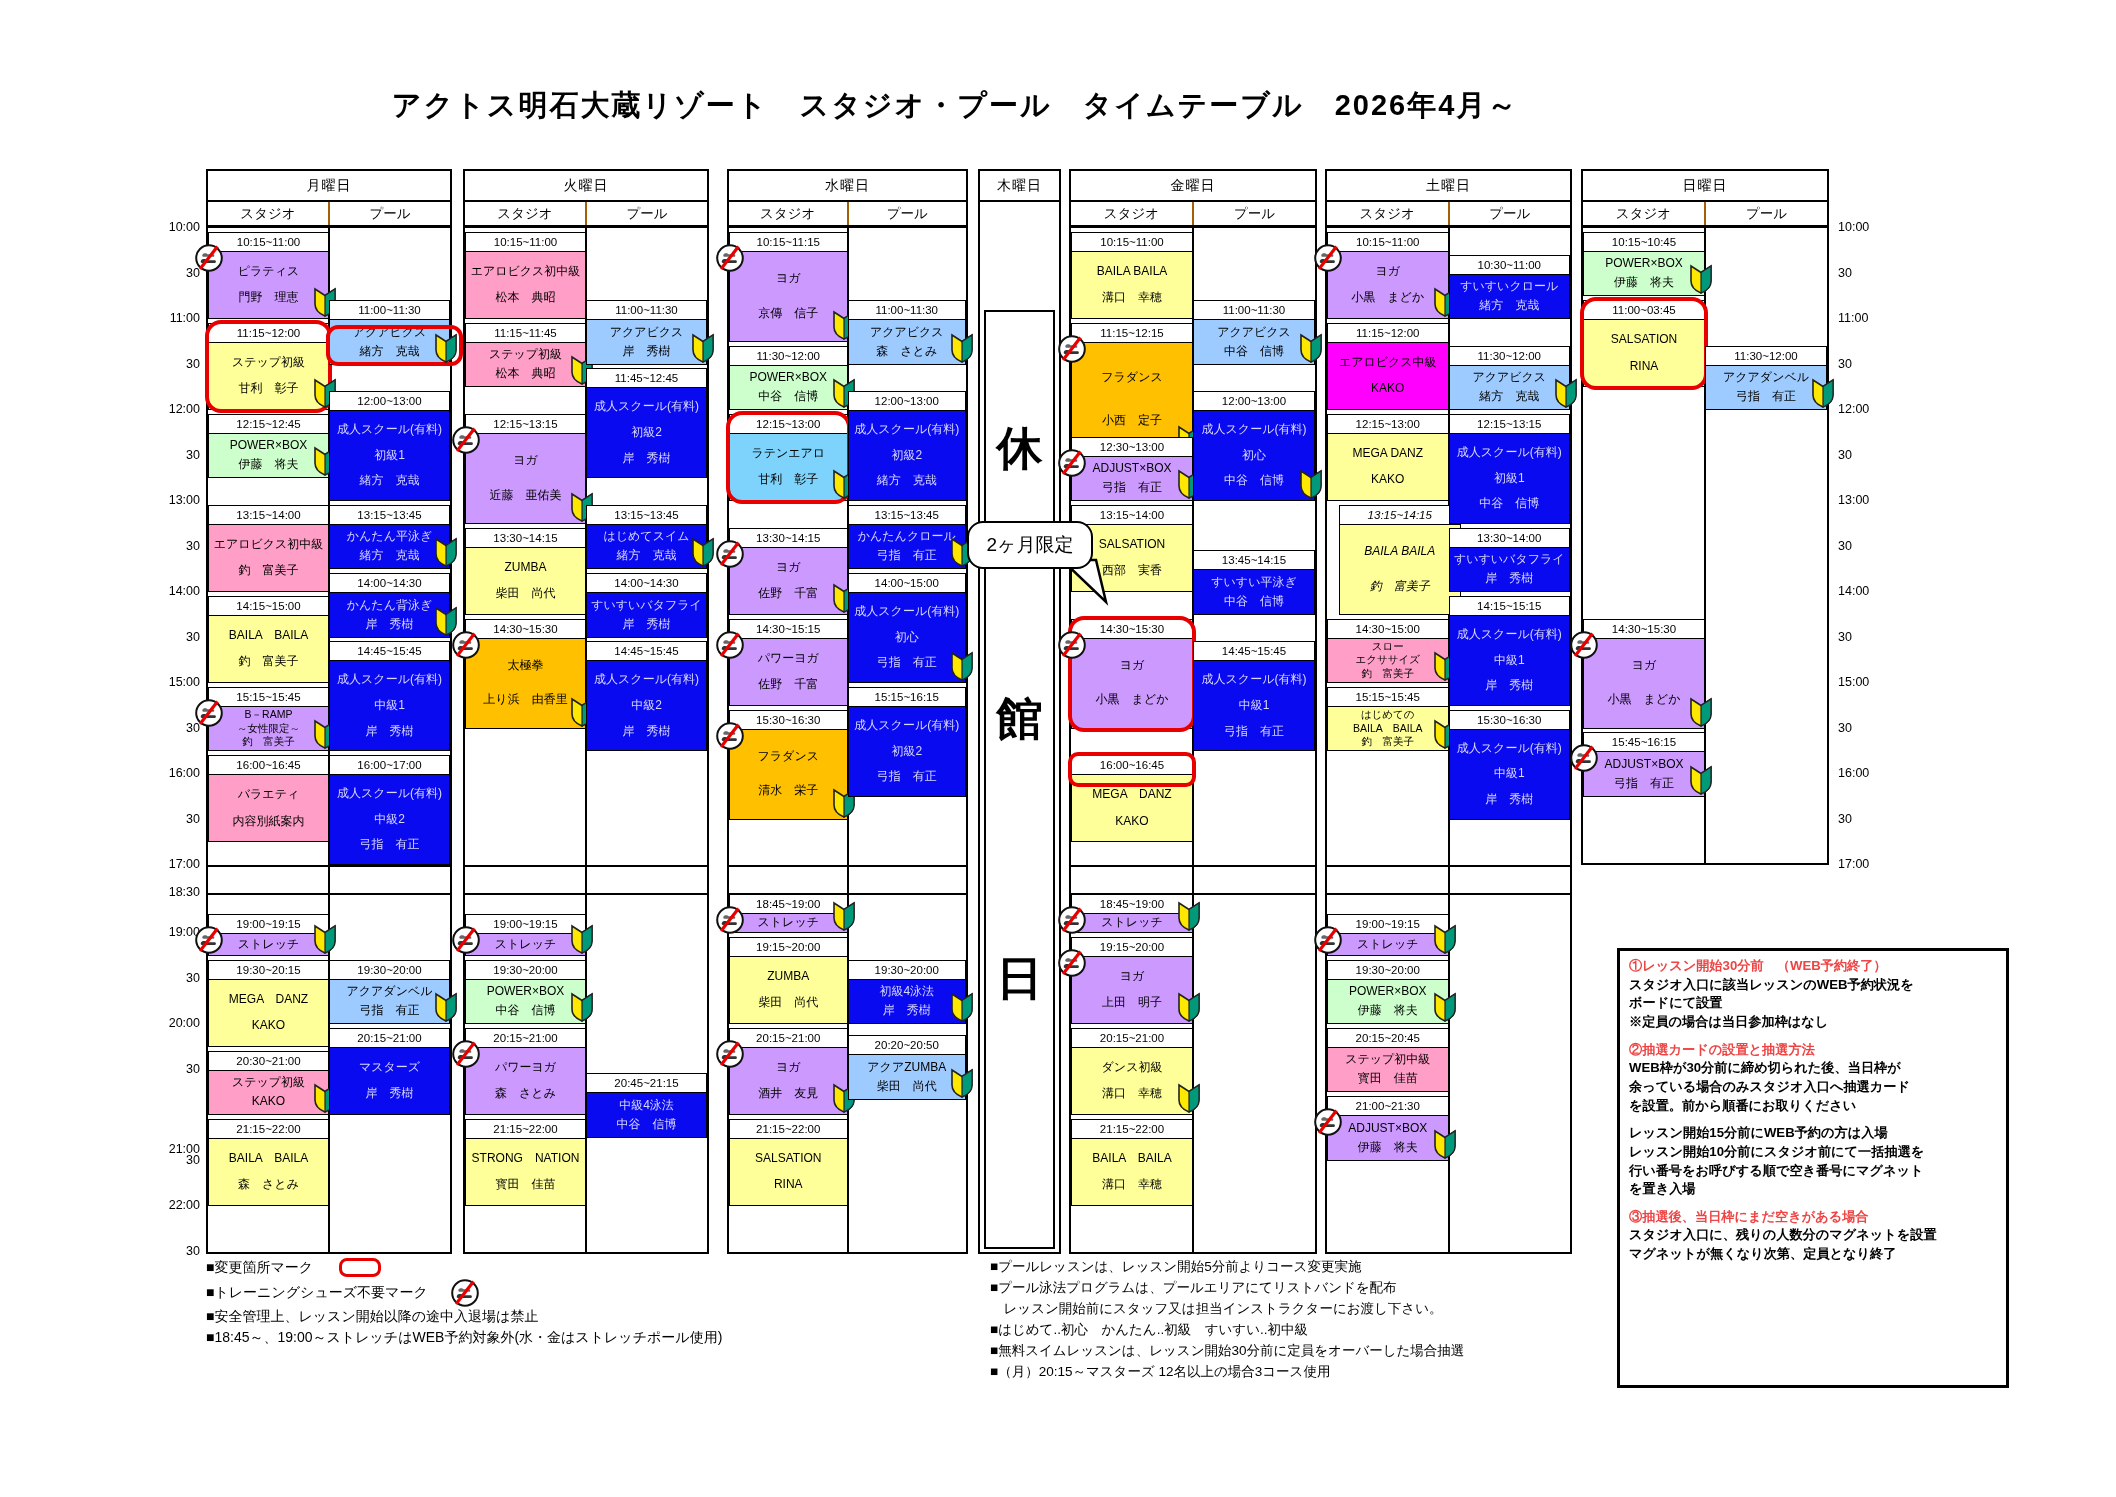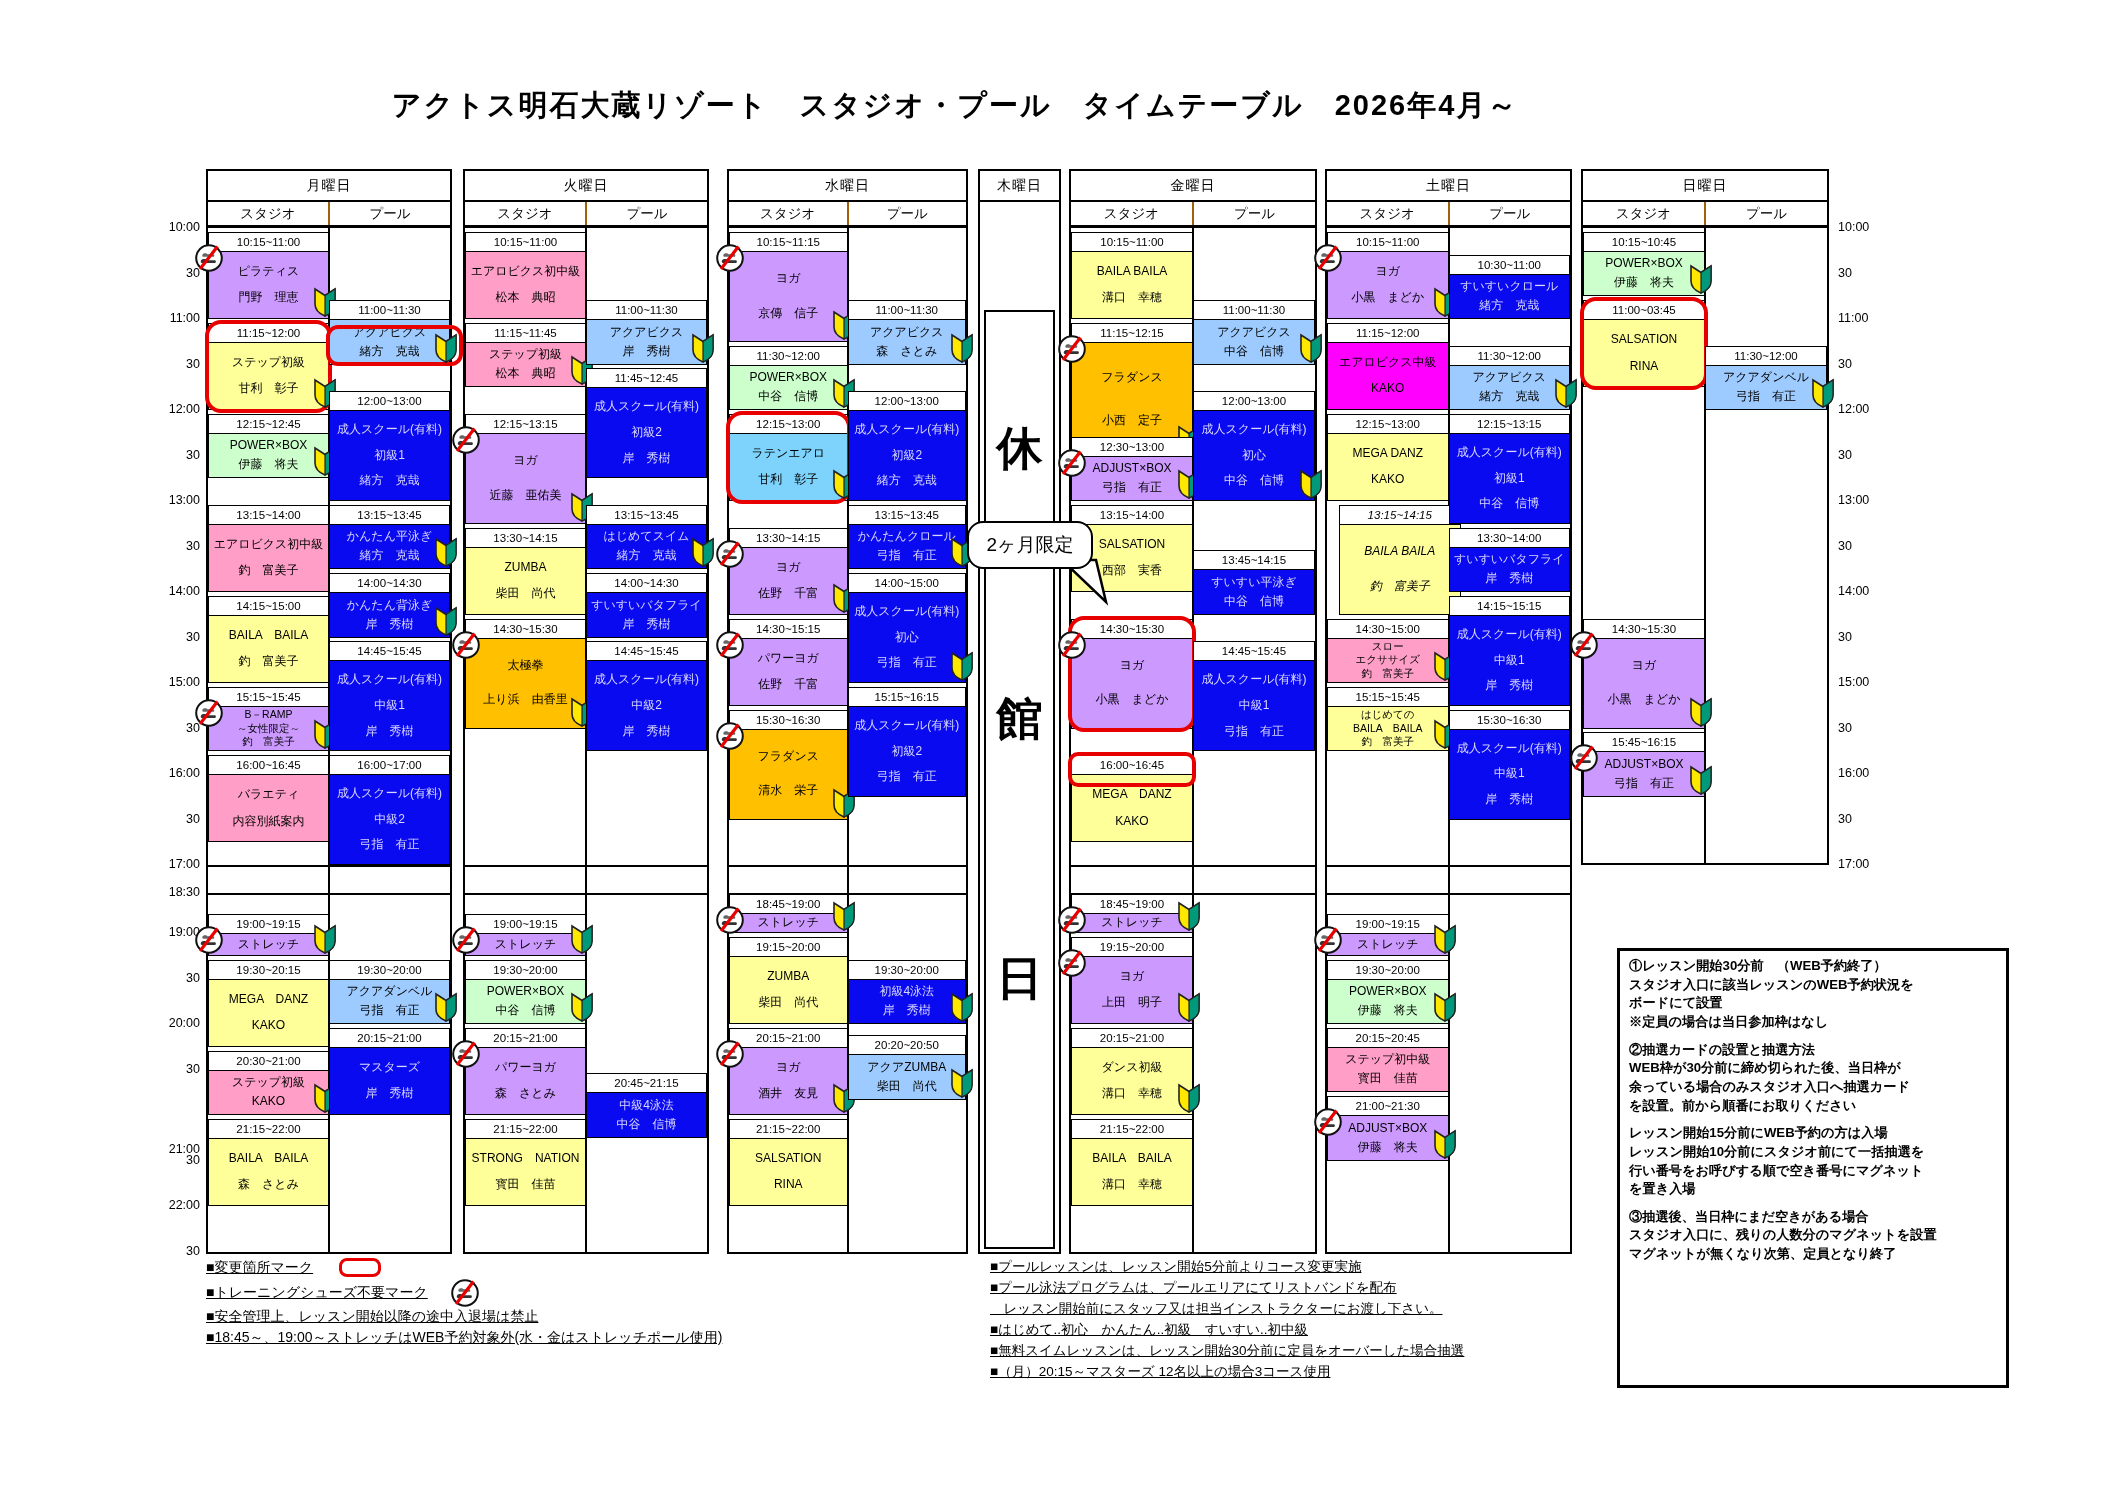--- a/index.html
+++ b/index.html
@@ -42,25 +42,25 @@
   #bubble{position:absolute;left:967px;top:521px;width:122px;height:44px;border:2.5px solid #000;
     border-radius:16px;background:#fff;z-index:6;display:flex;align-items:center;justify-content:center;
     font-size:19px;white-space:nowrap;}
   #bubble-tail{position:absolute;left:1040px;top:556px;z-index:5;}
   
   #entry-title{position:absolute;left:1640px;top:882px;width:450px;text-align:center;font-size:31px;
     font-weight:bold;text-decoration:underline;letter-spacing:3px;white-space:nowrap;}
   #entry-box{position:absolute;left:1617px;top:948px;width:392px;height:440px;border:3px solid #000;
     padding:6px 9px;box-sizing:border-box;font-size:13.2px;line-height:1.42;font-weight:bold;background:#fff;}
   .entry-line{white-space:pre-wrap;min-height:0.65em;}
-  .entry-red{color:#000000;}
+  .entry-red{color:#ef4444;}
   
   #notes-left{position:absolute;left:206px;top:1257px;font-size:14px;line-height:1.5;}
   #notes-center{position:absolute;left:990px;top:1257px;font-size:13.5px;line-height:1.55;}
-  .note-row{display:flex;align-items:center;white-space:pre;text-decoration:underline;}
+  .note-row{display:flex;align-items:center;white-space:pre;}
   .change-rect{width:36px;height:13px;border:3.5px solid #e80000;border-radius:8px;margin-left:26px;}
   .note-ns{width:28px;height:28px;margin-left:22px;}
 </style>
 </head>
 <body>
 
 <div id="canvas">
   <div id="title">アクトス明石大蔵リゾート　スタジオ・プール　タイムテーブル　2026年4月～</div>
   <div id="timetable">
       <div class="day" style="left: 206px; top: 169px; width: 246px; height: 1085px;">

